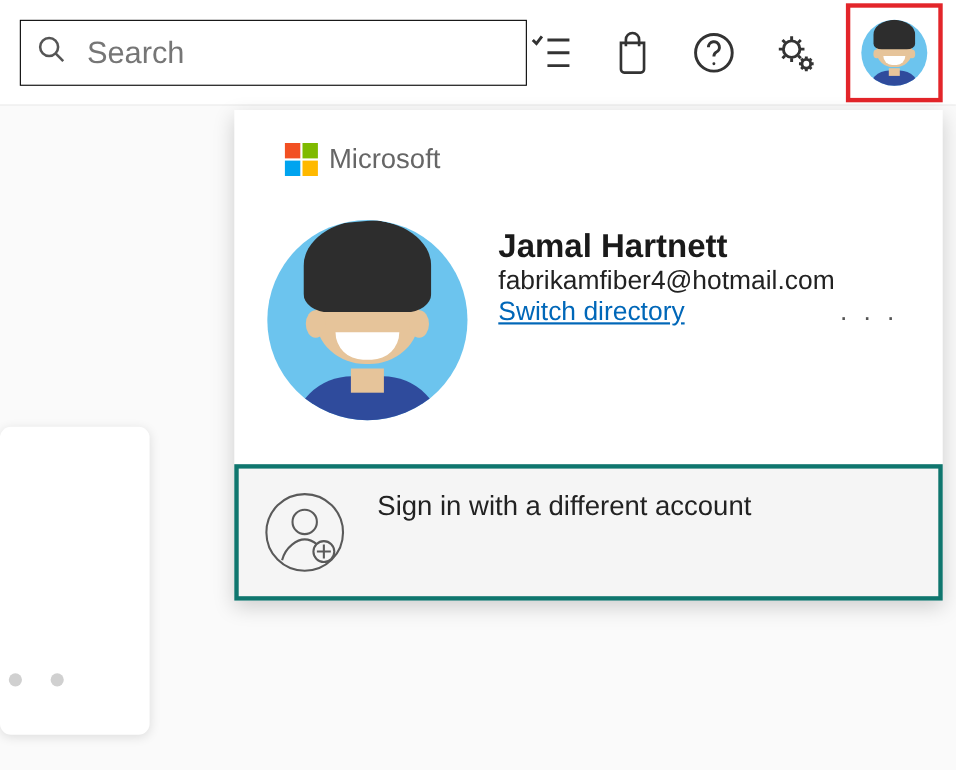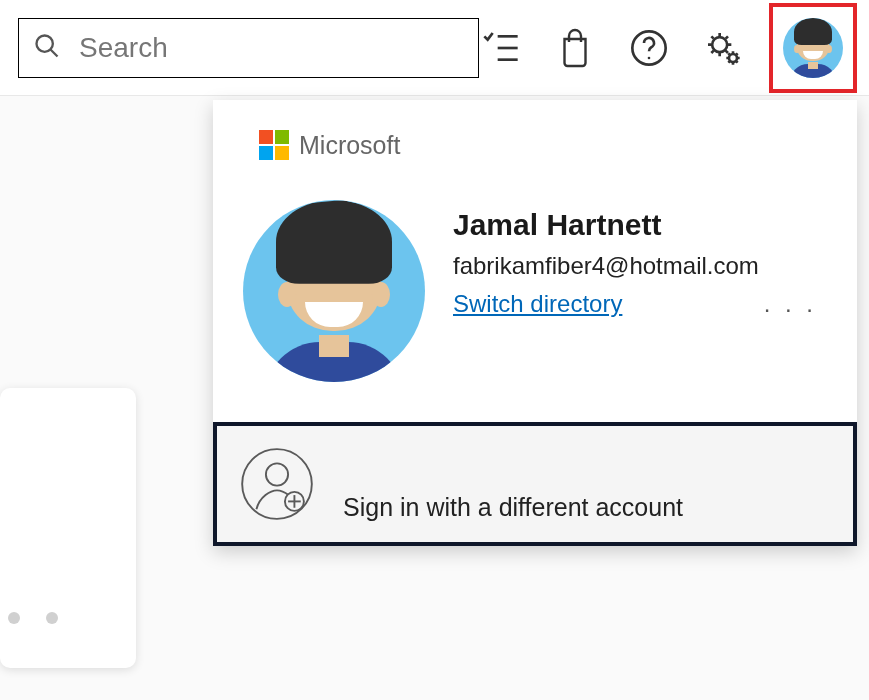--- a/index.html
+++ b/index.html
@@ -119,31 +119,31 @@
     .av-ear-l{left:19%;} .av-ear-r{right:19%;}
     .av-mouth {
       position:absolute; top:56%; left:34%; width:32%; height:14%;
       background:#fff; border-radius: 0 0 60px 60px;
     }
     .av-body {
       position:absolute; bottom:-8%; left:12%; width:76%; height:30%;
       background:#2f4b9c; border-radius: 60px 60px 0 0;
     }
     .av-neck{position:absolute;bottom:14%;left:42%;width:16%;height:12%;background:#e6c49a;}
-    .account-info { display:flex; flex-direction:column; gap:10px; padding-top:8px; flex:1; }
+    .account-info { display:flex; flex-direction:column; gap:0; padding-top:8px; flex:1; }
     .user-name { font-size: 30px; font-weight: 700; color:#1a1a1a; }
     .user-email { font-size: 24px; color:#222; }
     .link { font-size: 24px; color:#0067b8; text-decoration: underline; cursor:pointer; width:fit-content; }
     .switch-row { display:flex; align-items:flex-end; justify-content:space-between; width:100%; }
     .more-dots { color:#555; font-size:24px; letter-spacing:4px; cursor:pointer; padding-right:4px; }
     .signin-other {
       margin: 0;
       background:#f5f5f5;
-      border: 4px solid #0f172a;
-      display:flex; align-items:flex-end; gap:28px;
+      border: 4px solid #0f766e;
+      display:flex; align-items:flex-start; gap:28px;
       padding: 20px 22px;
       cursor:pointer;
     }
     .adduser-icon {
       width: 76px; height: 76px;
       border-radius:50%;
       display:flex; align-items:center; justify-content:center;
       flex-shrink:0;
     }
     .signin-label { font-size:25px; color:#222; }

